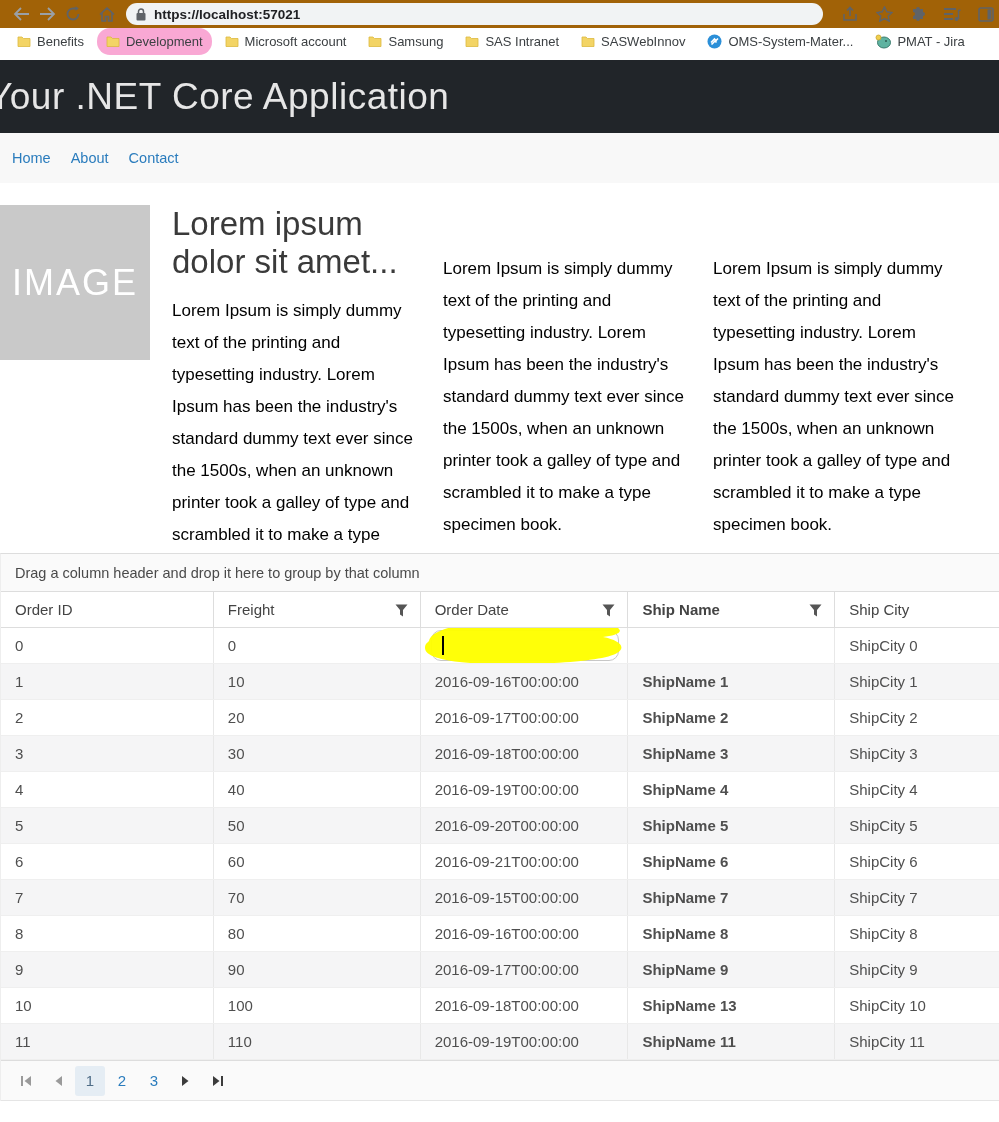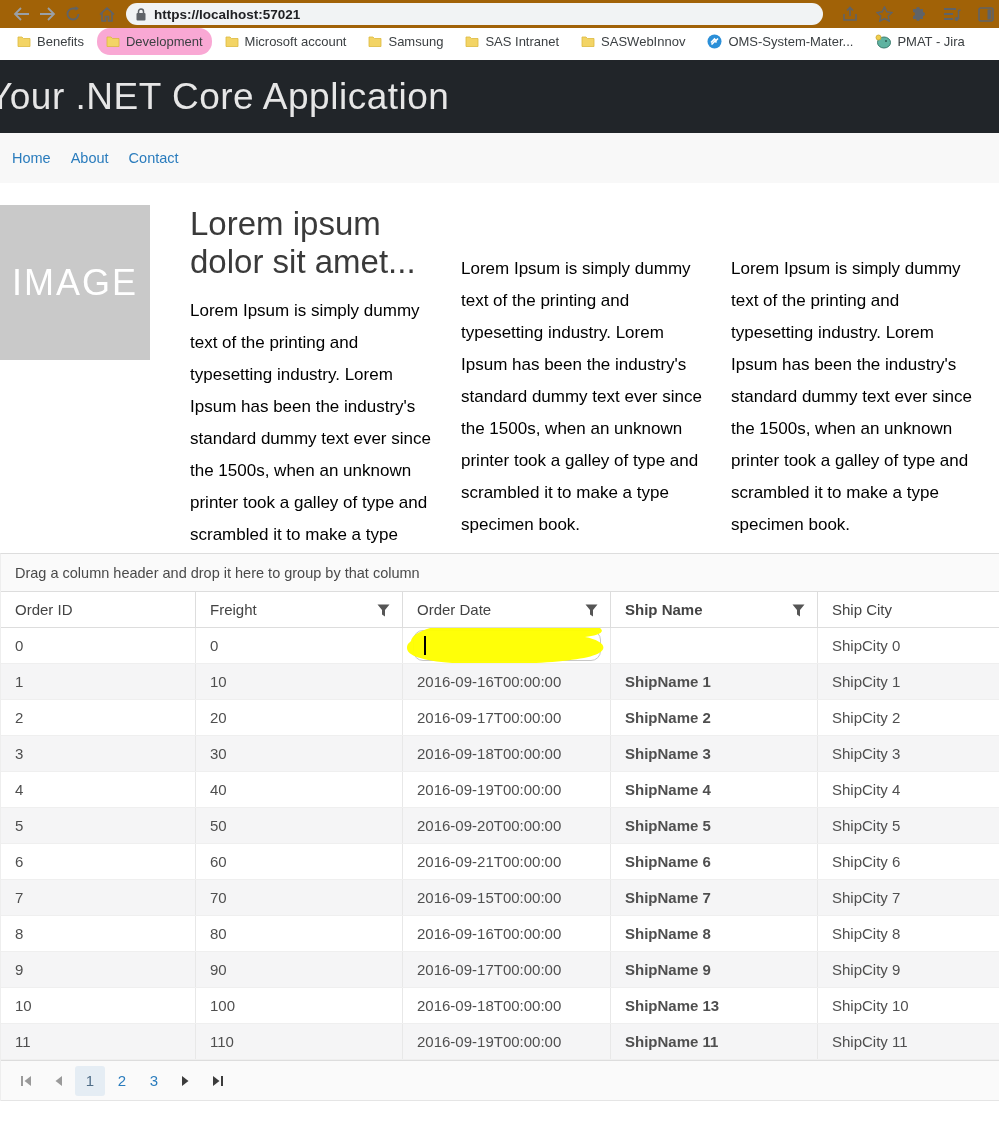--- a/index.html
+++ b/index.html
@@ -25,40 +25,40 @@
   
   .app-header { margin-top:5px; height:73px; background:#212529; overflow:hidden; display:flex; align-items:center; }
   .app-header h1 { font-size:37px; font-weight:300; color:#e6e6e6; margin-left:-12px; white-space:nowrap; letter-spacing:.5px; }
   .app-nav { height:50px; background:#f8f8f8; display:flex; align-items:center; padding-left:12px; gap:20px; }
   .app-nav a { font-size:14.5px; color:#2a7cbd; text-decoration:none; cursor:pointer; }
 
   
   .hero { margin-top:22px; display:flex; height:334px; }
   .img-ph { width:150px; height:155px; background:#c9c9c9; display:flex; align-items:center; justify-content:center; flex:0 0 auto; }
   .img-ph span { color:#fff; font-size:36px; font-weight:300; letter-spacing:2px; }
-  .col-b { width:253px; margin-left:40px; flex:0 0 auto; }
+  .col-b { width:253px; margin-left:22px; flex:0 0 auto; }
   .col-b h2 { font-size:33px; line-height:38px; font-weight:300; color:#3a3a3a; margin-bottom:14px; }
   .hero p { font-size:17px; line-height:32px; color:#000000; }
   .col-c { width:247px; margin-left:18px; padding-top:48px; flex:0 0 auto; }
   .col-d { width:247px; margin-left:23px; padding-top:48px; flex:0 0 auto; }
   .btn-primary { margin-top:16px; display:inline-block; background:#2570b9; border:1px solid #1f63a5; color:#fff;
                  font-size:15px; padding:8px 15px; border-radius:4px; cursor:pointer; font-family:inherit; }
   .btn-default { margin-top:13px; display:inline-block; background:#f2f2f2; border:1px solid #4c1d95; color:#333;
                  font-size:15px; padding:7px 13px; border-radius:4px; cursor:pointer; font-family:inherit; }
 
   
   .grid { margin-top:14px; width:1120px; border-top:1px solid #ddd; border-left:1px solid #eee; position:relative; }
   .group-bar { height:38px; background:#fafafa; border-bottom:1px solid #ddd; display:flex; align-items:center;
                padding-left:14px; font-size:14.5px; color:#4a4a4a; }
   .hrow { display:flex; height:36px; background:#fff; border-bottom:1px solid #ddd; }
   .hcell { display:flex; align-items:center; font-size:15px; color:#444; padding-left:14px; position:relative;
            border-right:1px solid #ddd; cursor:pointer; }
   .hcell:last-child { border-right:none; }
   .funnel { position:absolute; right:12px; top:11px; }
-  .w1{width:195px;} .w2{width:207px;text-align:right;} .w3{width:208px;} .w4{width:207px;font-weight:bold;} .w5{width:285px;}
+  .w1{width:213px;} .w2{width:207px;text-align:right;} .w3{width:208px;} .w4{width:207px;font-weight:bold;} .w5{width:285px;}
   .brow { display:flex; height:36px; background:#fff; border-bottom:1px solid #efefef; }
   .brow.alt { background:#f5f5f6; }
   .bcell { display:flex; align-items:center; font-size:15px; color:#4f4f4f; padding-left:14px;
            border-right:1px solid #e8e8e8; overflow:hidden; white-space:nowrap; }
   .bcell:last-child { border-right:none; }
 
   .edit-cell { position:relative; padding-left:0; }
   .edit-input { position:absolute; left:10px; top:2px; width:188px; height:31px; border:1px solid #c7c7c7;
                 border-radius:10px; background:#fff; z-index:1; font-family:inherit; font-size:15px; padding-left:10px; outline:none; }
   .hl-blob { position:absolute; left:-4px; top:-13px; z-index:3; pointer-events:none; }

